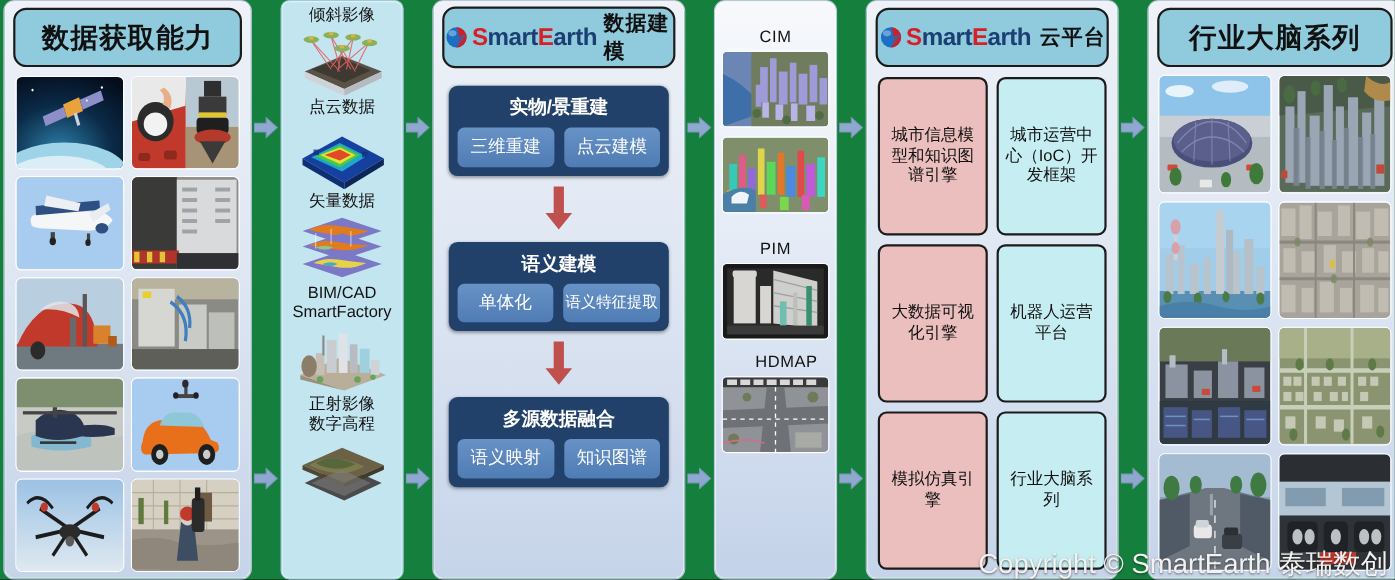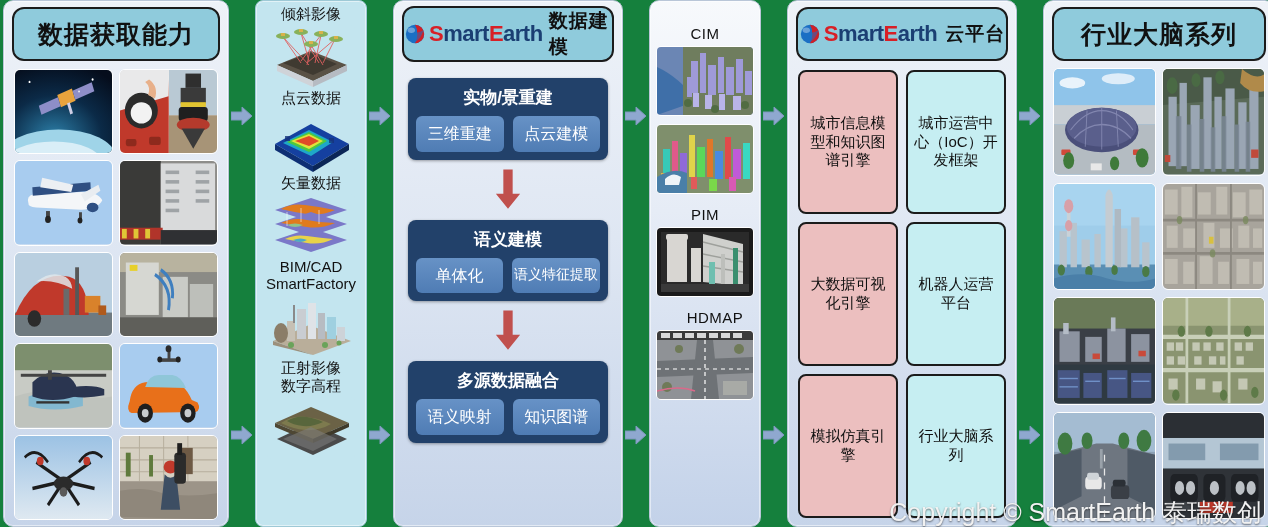--- a/index.html
+++ b/index.html
@@ -613,21 +613,21 @@
               <rect x="18" y="50" width="7" height="14" fill="#5ac0e0"></rect>
               <rect x="34" y="52" width="6" height="12" fill="#e05a5a"></rect>
               <rect x="52" y="54" width="8" height="12" fill="#7ad84a"></rect>
               <rect x="72" y="52" width="7" height="14" fill="#d85ab4"></rect>
             </g>
             <path d="M0 52 q16 -10 30 -4 l0 20 L0 68Z" fill="#4a7fa8"></path>
             <path d="M8 54 q8 -8 16 -2 l-2 8 l-14 0Z" fill="#eef4f8"></path>
           </svg>
         </div>
 
-        <div class="c4label" style="margin-top:8px;">PIM</div>
+        <div class="c4label" style="margin-top:20px;">PIM</div>
         <div class="c4img">
           <svg viewBox="0 0 96 68" width="100%" height="100%" preserveAspectRatio="none">
             <rect width="96" height="68" fill="#1a1a1a"></rect>
             <rect x="4" y="4" width="88" height="60" fill="#2a2a2a"></rect>
             <g fill="#d8d6d2">
               <rect x="10" y="10" width="20" height="44"></rect>
               <rect x="9" y="6" width="22" height="6" rx="2"></rect>
               <rect x="34" y="20" width="10" height="34"></rect>
               <path d="M46 6 L86 16 L86 58 L46 54Z" fill="#cfd0cd"></path>
             </g>

